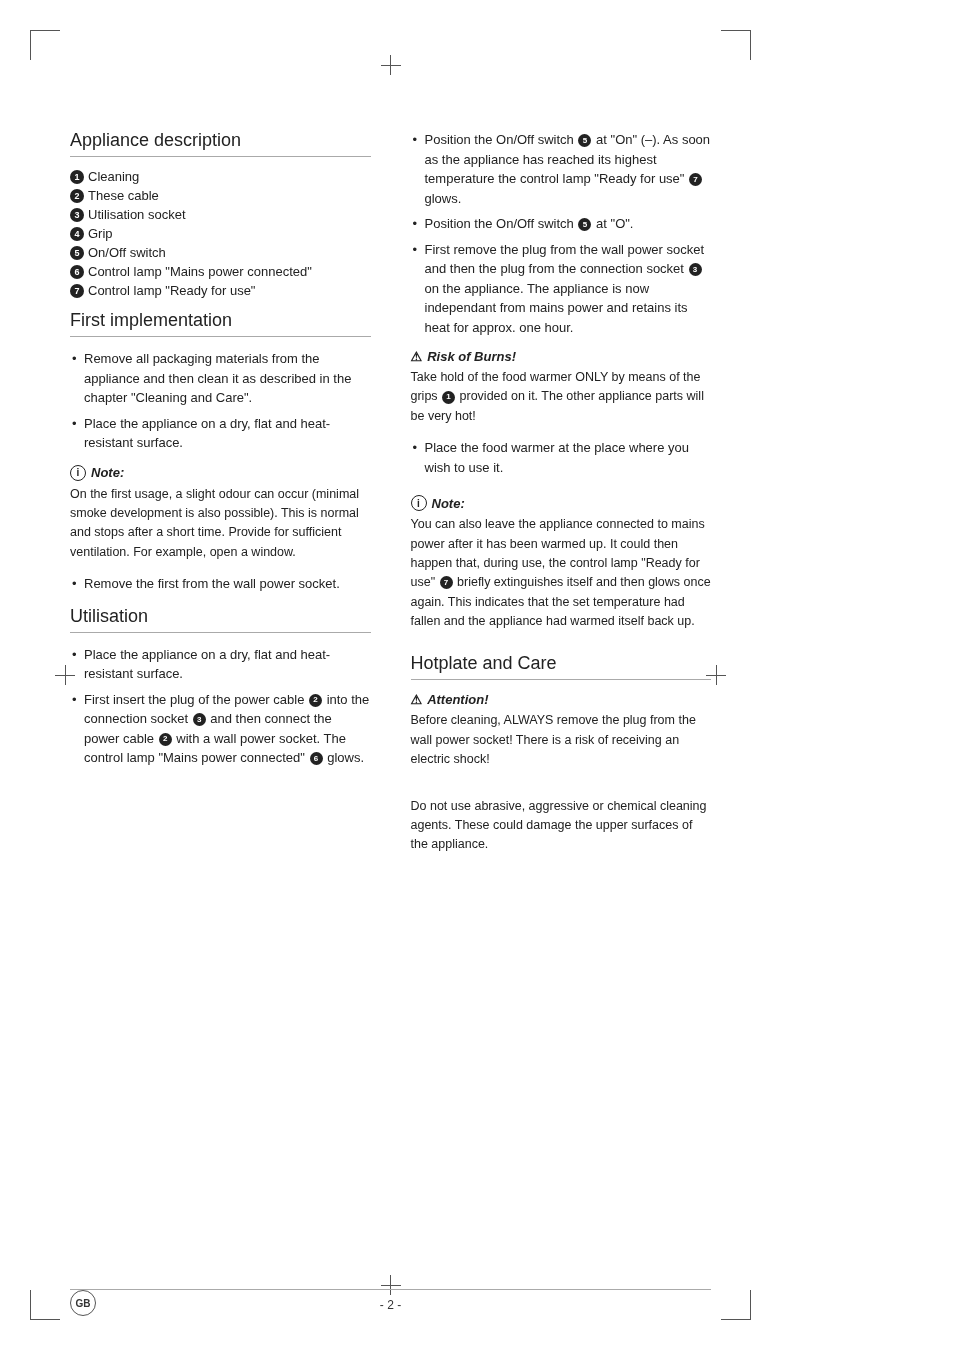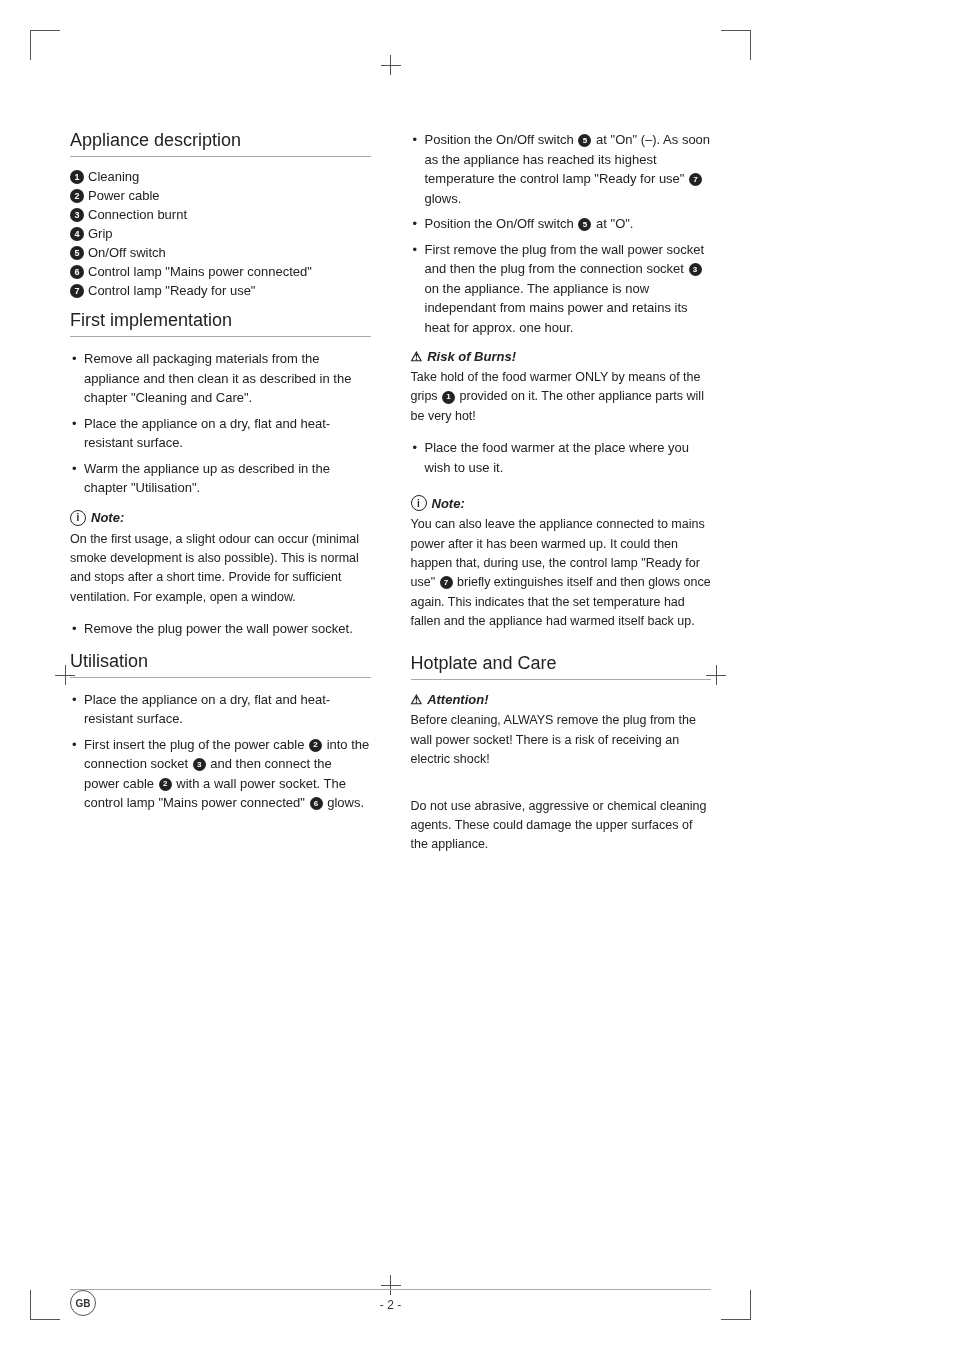--- a/index.html
+++ b/index.html
@@ -238,25 +238,25 @@
 
       <div>
         <h2 class="section-title">Appliance description</h2>
         <ul class="numbered-list">
           <li>
             <span class="num-badge">1</span>
             <span>Cleaning</span>
           </li>
           <li>
             <span class="num-badge">2</span>
-            <span>Power cable</span>
+            <span>These cable</span>
           </li>
           <li>
             <span class="num-badge">3</span>
-            <span>Connection burnt</span>
+            <span>Utilisation socket</span>
           </li>
           <li>
             <span class="num-badge">4</span>
             <span>Grip</span>
           </li>
           <li>
             <span class="num-badge">5</span>
             <span>On/Off switch</span>
           </li>
           <li>
@@ -268,33 +268,32 @@
             <span>Control lamp "Ready for use"</span>
           </li>
         </ul>
       </div>
 
       <div>
         <h2 class="section-title">First implementation</h2>
         <ul class="bullet-list">
           <li>Remove all packaging materials from the appliance and then clean it as described in the chapter "Cleaning and Care".</li>
           <li>Place the appliance on a dry, flat and heat-resistant surface.</li>
-          <li>Warm the appliance up as described in the chapter "Utilisation".</li>
         </ul>
 
         <div class="note-box">
           <div class="note-title">
             <span class="note-icon">i</span>
             <em>Note:</em>
           </div>
           <p class="note-text">On the first usage, a slight odour can occur (minimal smoke development is also possible). This is normal and stops after a short time. Provide for sufficient ventilation. For example, open a window.</p>
         </div>
 
         <ul class="bullet-list">
-          <li>Remove the plug power the wall power socket.</li>
+          <li>Remove the first from the wall power socket.</li>
         </ul>
       </div>
 
       <div>
         <h2 class="section-title">Utilisation</h2>
         <ul class="bullet-list">
           <li>
             Place the appliance on a dry, flat and heat-resistant surface.
           </li>
           <li>

